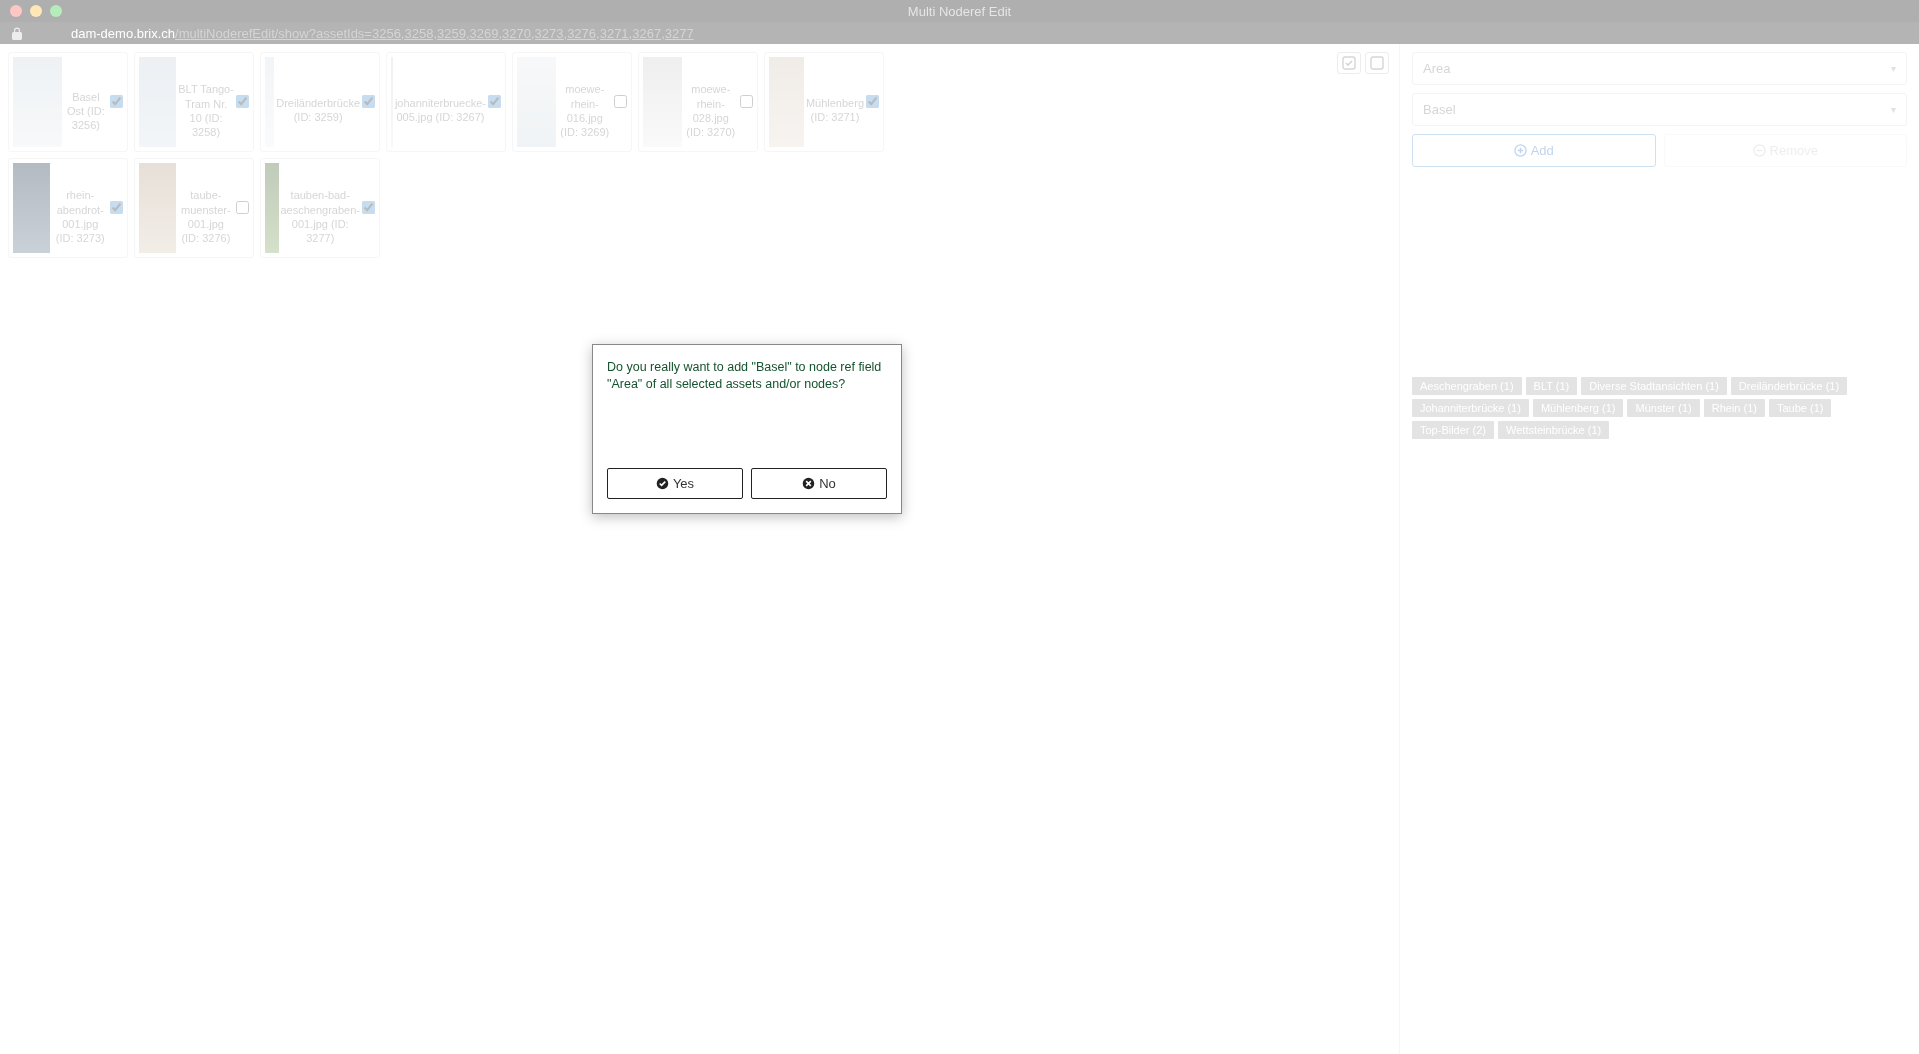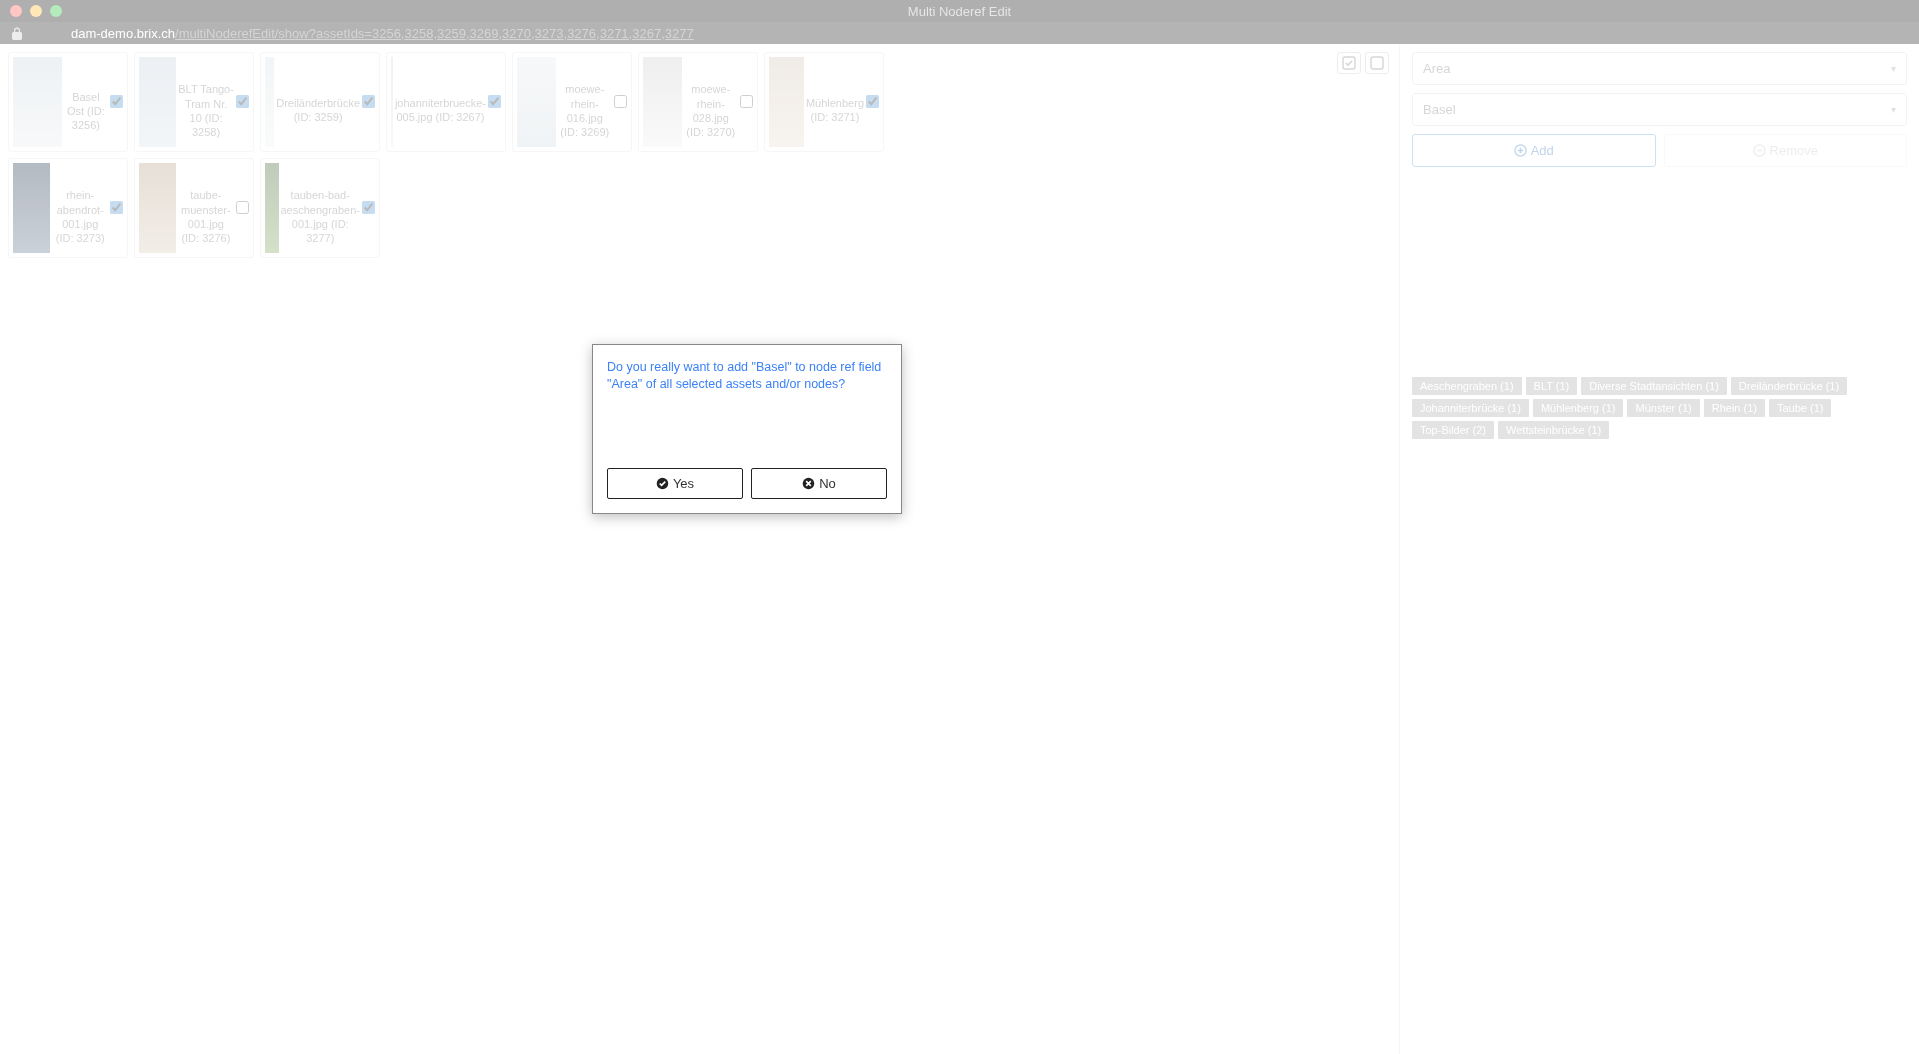--- a/index.html
+++ b/index.html
@@ -212,21 +212,21 @@
   padding: 14px;
   display: flex;
   flex-direction: column;
   justify-content: space-between;
   position: absolute;
   left: 592px;
   top: 344px;
 }
 .dialog-msg {
   font-size: 12.5px;
-  color: #3b82f6;
+  color: #14532d;
   line-height: 1.35;
 }
 .dialog-btns {
   display: flex;
   gap: 8px;
 }
 .dbtn {
   flex: 1;
   border: 1.5px solid #222;
   background: #fff;

